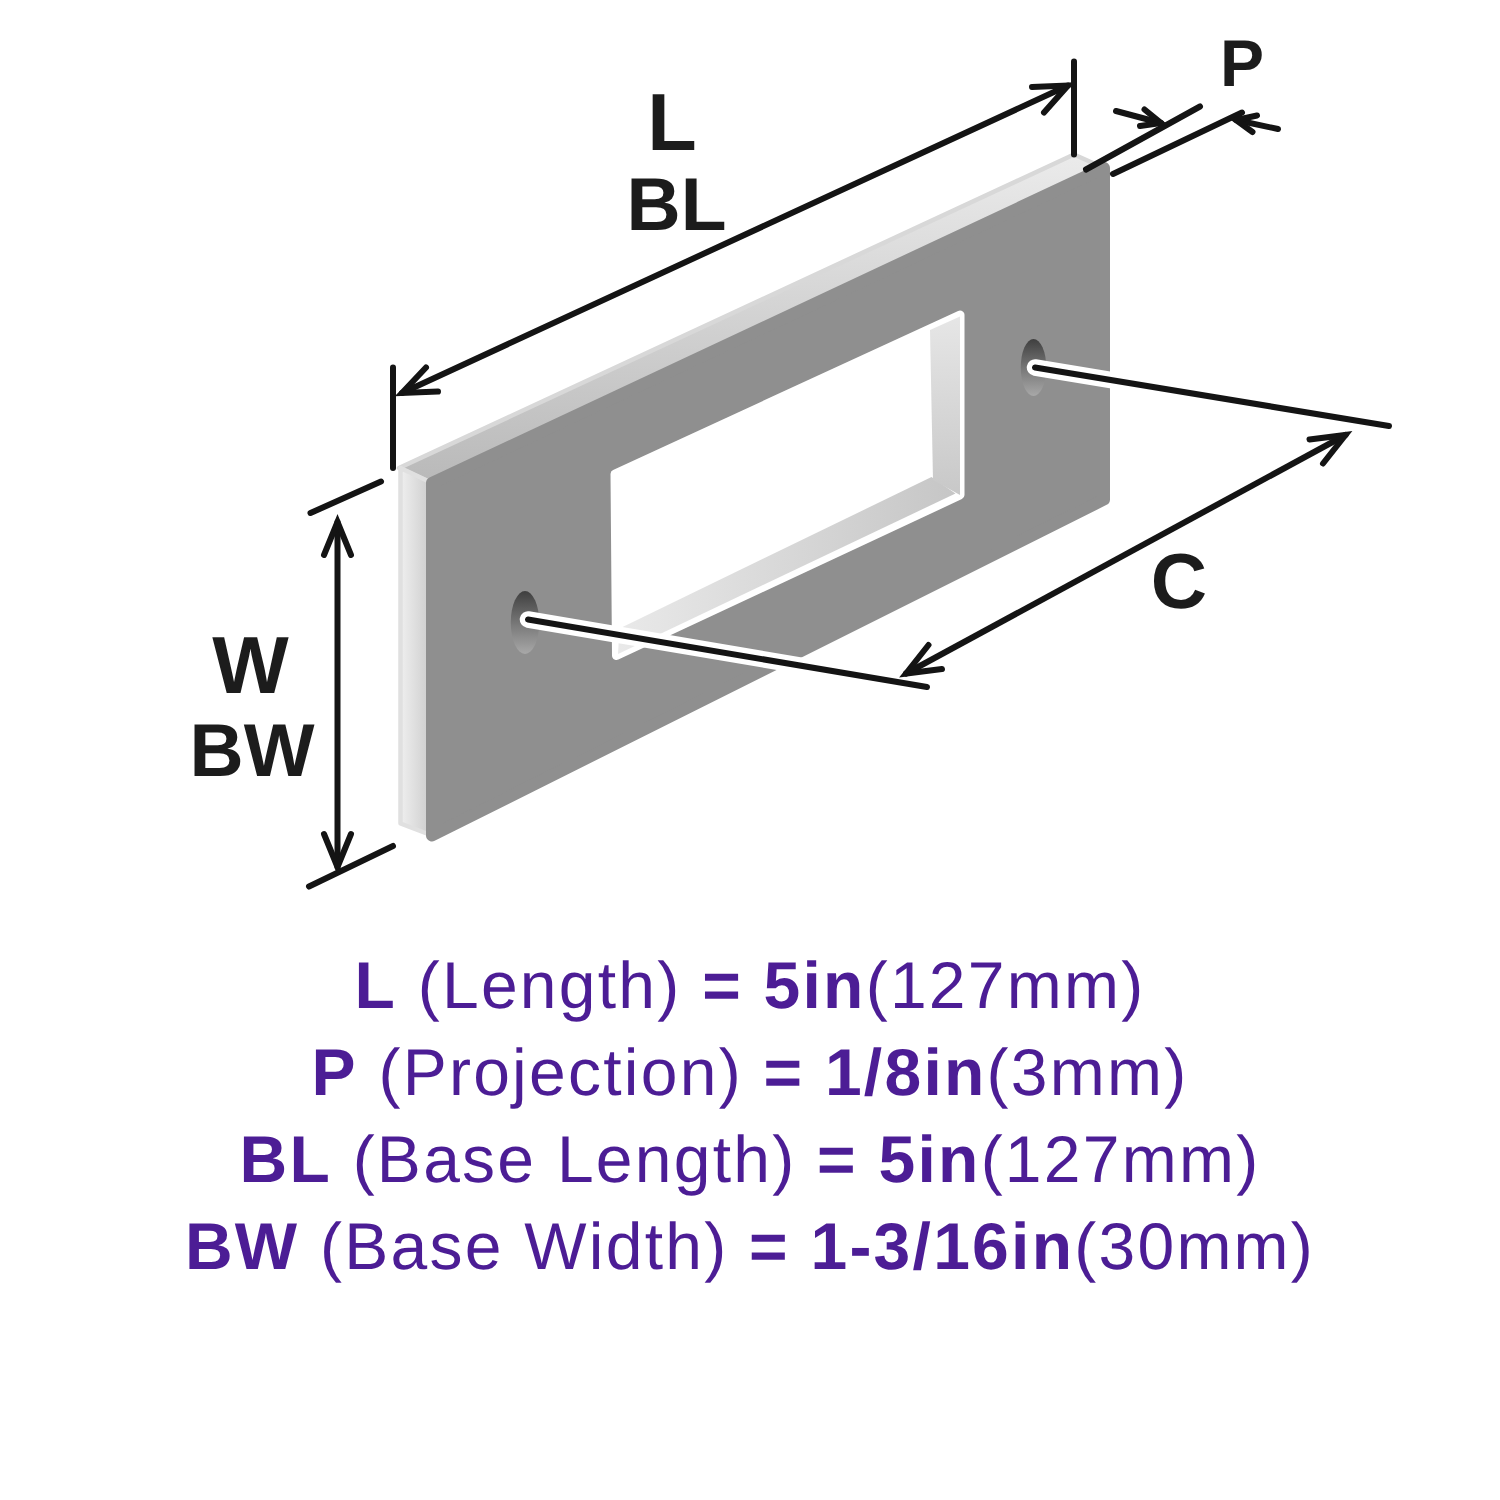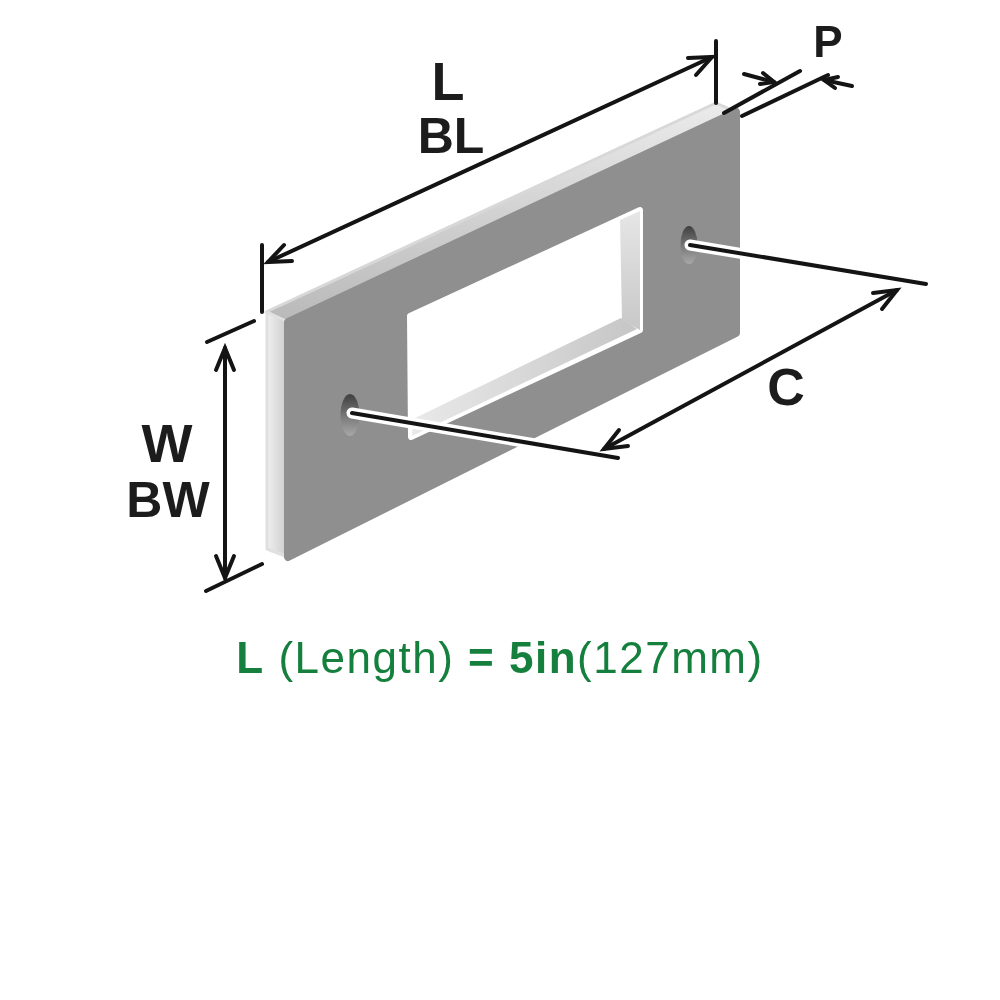--- a/index.html
+++ b/index.html
@@ -1,20 +1,20 @@
 <!DOCTYPE html>
 <html><head>
 <meta charset="utf-8">
 <style>
   html,body{margin:0;padding:0;background:#ffffff;}
   body{width:1000px;height:1000px;overflow:hidden;font-family:"Liberation Sans",sans-serif;}
   .stage{position:relative;width:1000px;height:1000px;background:#ffffff;}
   .stage svg{position:absolute;top:0;left:0;}
   .dim-label{font-family:"Liberation Sans",sans-serif;font-weight:bold;fill:#1c1c1c;}
-  .legend{position:absolute;top:629px;left:0;width:1000px;text-align:center;color:#15803d;}
+  .legend{position:absolute;top:629px;left:0;width:1000px;text-align:center;color:#4c1d95;}
   .legend-row{font-size:44px;line-height:58px;letter-spacing:1.5px;white-space:nowrap;}
   .b{font-weight:bold;}
 </style>
 </head>
 <body>
 
 <div class="stage">
 
   <svg width="1000" height="1000" viewBox="0 0 1000 1000">
     <defs>
@@ -105,15 +105,18 @@
       <text x="451" y="153" font-size="50" class="dim-label">BL</text>
       <text x="828" y="57" font-size="44" class="dim-label">P</text>
       <text x="167" y="462" font-size="54" class="dim-label">W</text>
       <text x="168" y="517" font-size="50" class="dim-label">BW</text>
       <text x="786" y="405" font-size="52" class="dim-label">C</text>
     </g>
   </svg>
 
   <div class="legend">
     <div class="legend-row"><span class="b">L</span> <span>(Length)</span> <span class="b">=</span> <span class="b">5in</span><span>(127mm)</span></div>
+    <div class="legend-row"><span class="b">P</span> <span>(Projection)</span> <span class="b">=</span> <span class="b">1/8in</span><span>(3mm)</span></div>
+    <div class="legend-row"><span class="b">BL</span> <span>(Base Length)</span> <span class="b">=</span> <span class="b">5in</span><span>(127mm)</span></div>
+    <div class="legend-row"><span class="b">BW</span> <span>(Base Width)</span> <span class="b">=</span> <span class="b">1-3/16in</span><span>(30mm)</span></div>
   </div>
 
 </div>
 
 </body></html>

